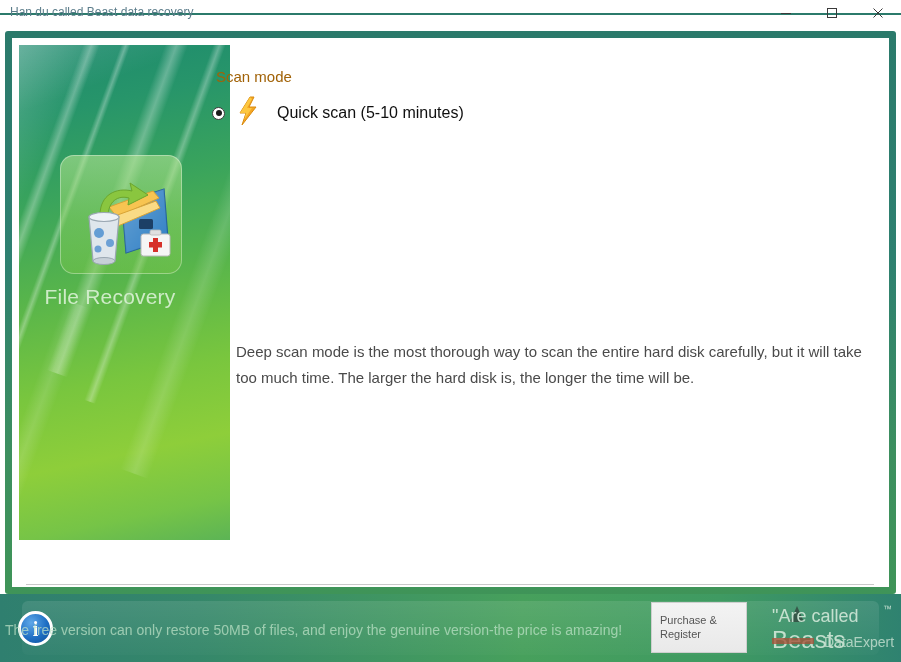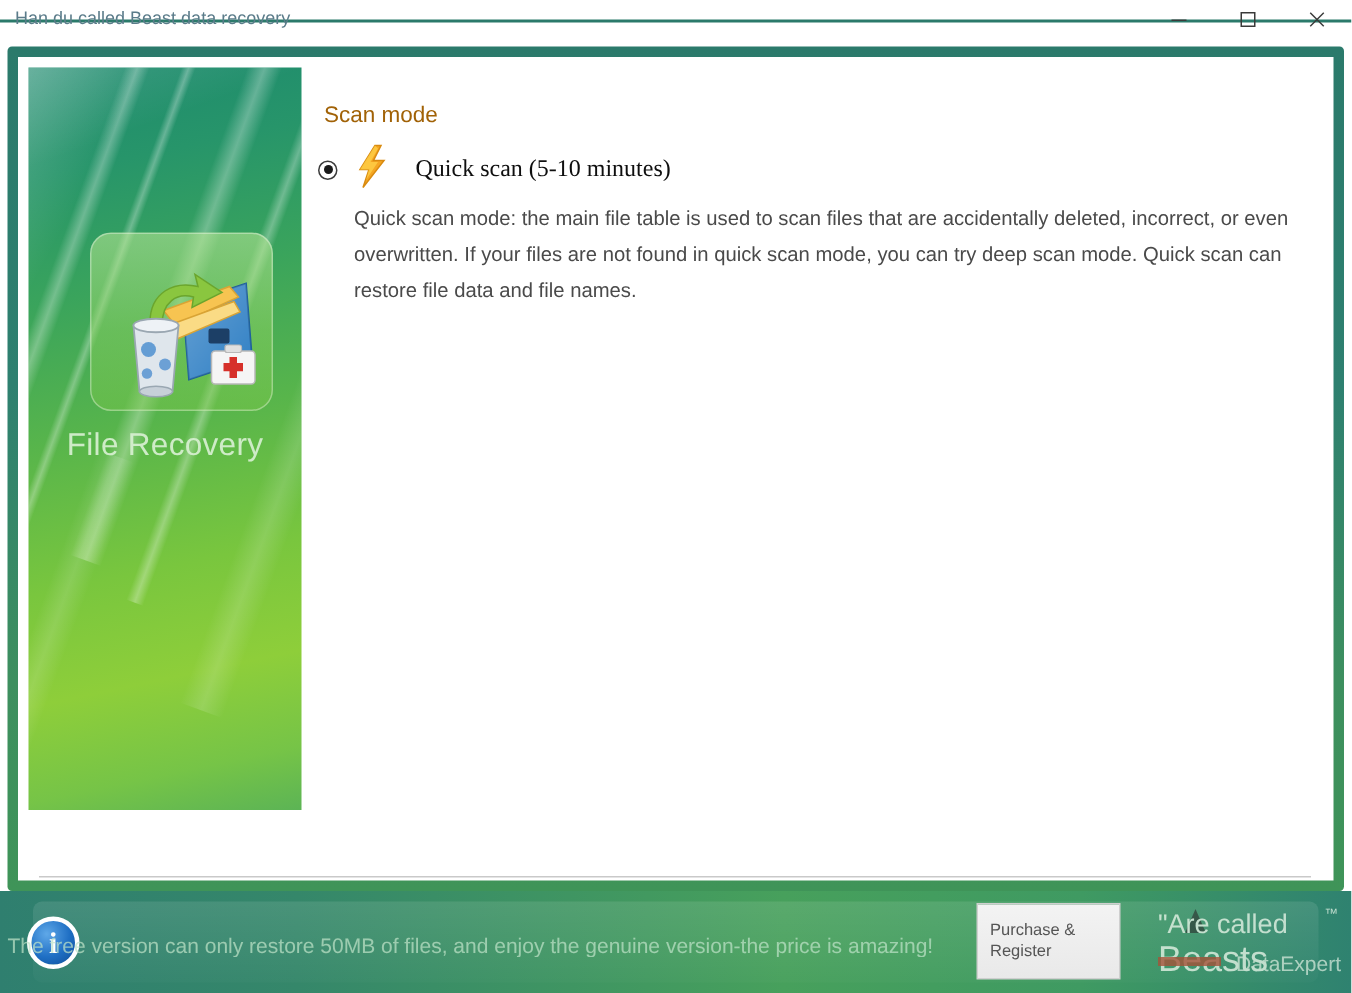--- a/index.html
+++ b/index.html
@@ -64,21 +64,21 @@
     left: 7px; top: 7px;
     width: 877px; height: 549px;
     background: #ffffff;
     box-sizing: border-box;
   }
 
   
   .leftpanel {
     position: absolute;
     left: 7px; top: 7px;
-    width: 182px; height: 495px;
+    width: 211px; height: 495px;
     background:
       linear-gradient(118deg, rgba(255,255,255,0.22) 0%, rgba(255,255,255,0.0) 18%),
       linear-gradient(160deg, rgba(255,255,255,0.15) 0%, rgba(255,255,255,0.0) 12%),
       linear-gradient(168deg,
          #1d8a6e 0%,
          #27956a 14%,
          #3aa45c 30%,
          #58b54b 48%,
          #79c63e 66%,
          #8ece3a 80%,
@@ -131,21 +131,20 @@
     left: 4px;
     width: 664px;
   }
   .opt-quick { top: 52px; }
   .opt-deep  { top: 283px; }
 
   .opt-head {
     display: flex;
     align-items: center;
     height: 26px;
-    font-family: Liberation Serif, serif;
   }
   .radio {
     width: 13px; height: 13px;
     border-radius: 50%;
     border: 1px solid #3b3b3b;
     background: #ffffff;
     box-sizing: border-box;
     position: relative;
     flex: 0 0 auto;
     margin-right: 10px;
@@ -413,24 +412,24 @@
           <div class="opt-head">
             <span class="radio checked"></span>
             <span class="opt-icon">
               <svg width="26" height="30" viewBox="0 0 26 30" aria-hidden="true">
                 <path d="M15 1 L5 17 L11 17 L7 29 L21 11 L14 11 L19 1 Z" fill="#f5a623" stroke="#d98b10" stroke-width="1"></path>
                 <path d="M15 1 L5 17 L11 17 L9 24 L17 12 L12 12 L17 3 Z" fill="#ffd24a" opacity="0.75"></path>
               </svg>
             </span>
             <span class="opt-label opt-label-quick">Quick scan (5-10 minutes)</span>
           </div>
-          <div class="opt-desc">Quick scan mode: the main file table is used to scan files that are accidentally deleted, incorrect, or even overwritten. If your files are not found in quick scan mode, you can try deep scan mode. Quick scan can restore file data and file names.</div>
         </div>
 
         <div class="option opt-deep">
+          <div class="opt-desc opt-desc-deep">Deep scan mode is the most thorough way to scan the entire hard disk carefully, but it will take too much time. The larger the hard disk is, the longer the time will be.</div>
         </div>
       </div>
 
       <div class="divider"></div>
 
       <div class="btn btn-prev">&lt;Previous step</div>
 
       <div class="btn-next-wrap">
         <div class="btn-next">Next Step</div>
       </div>

